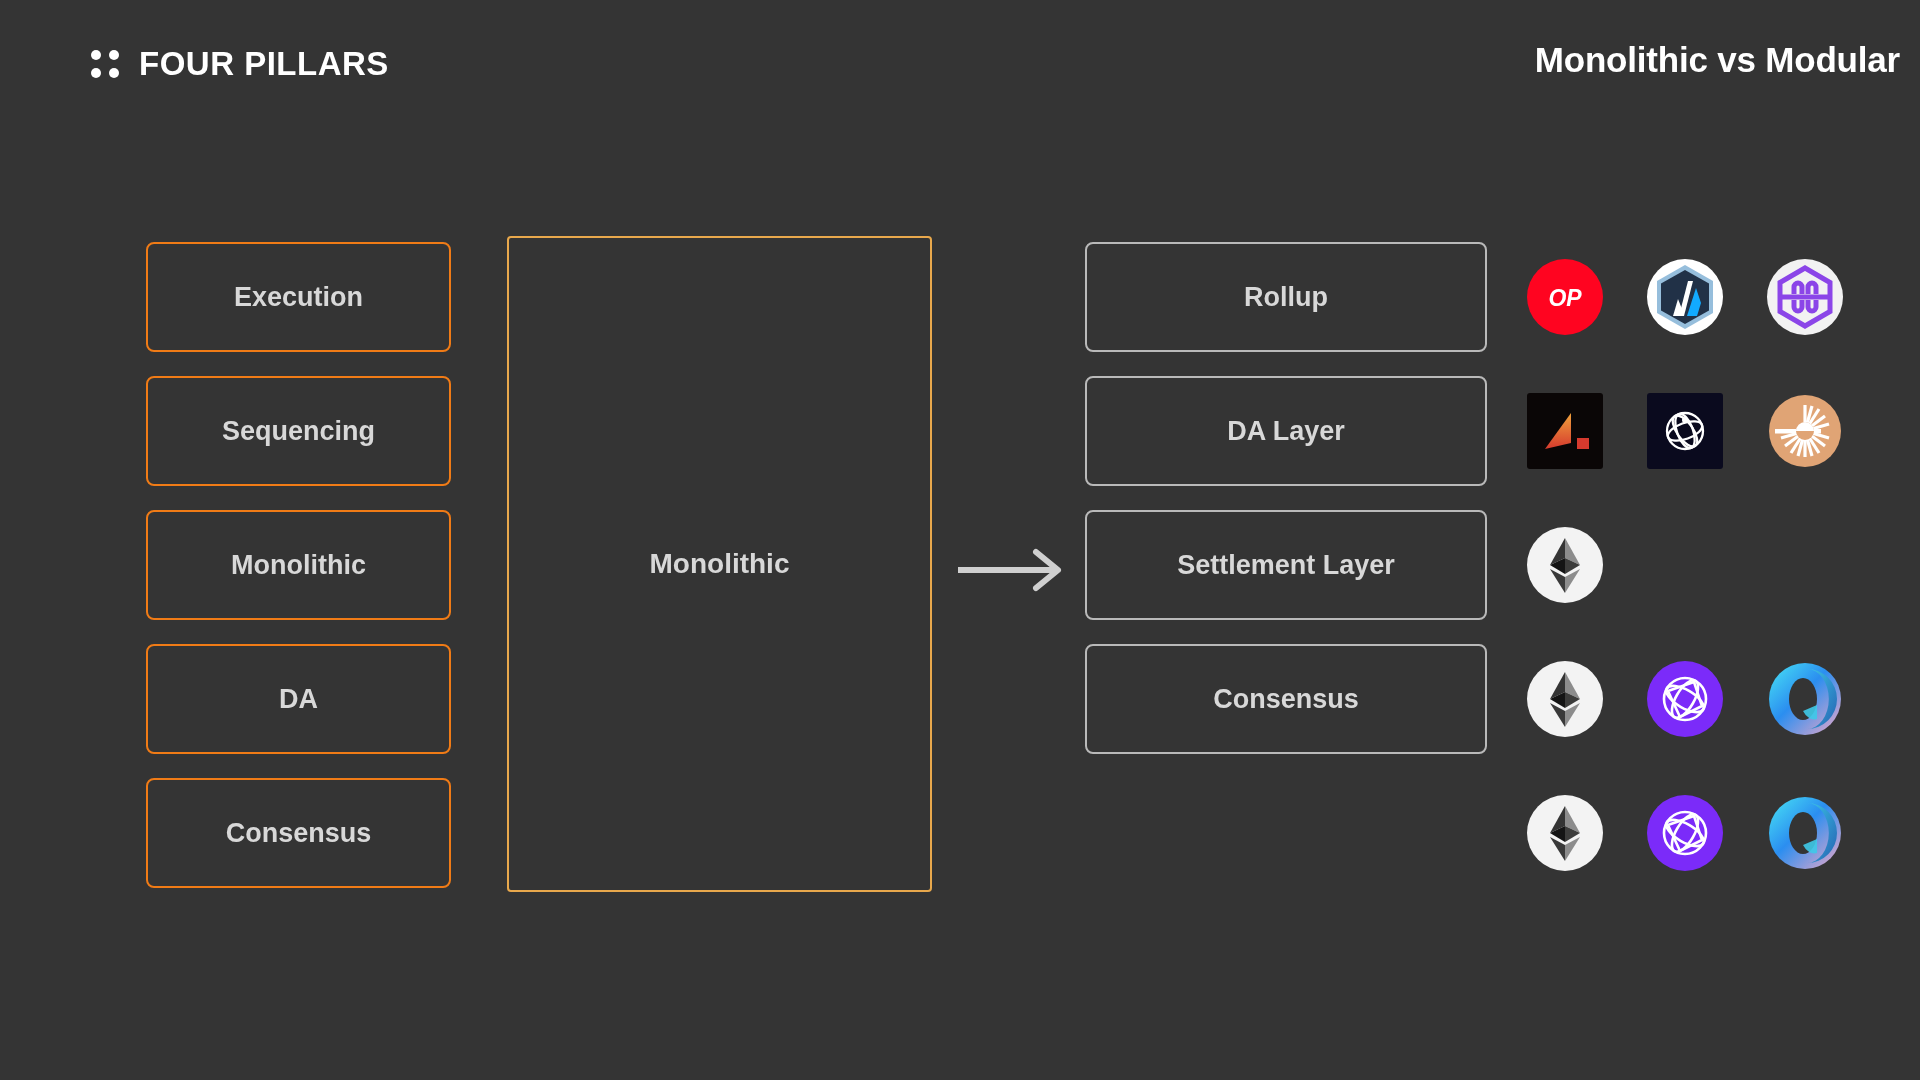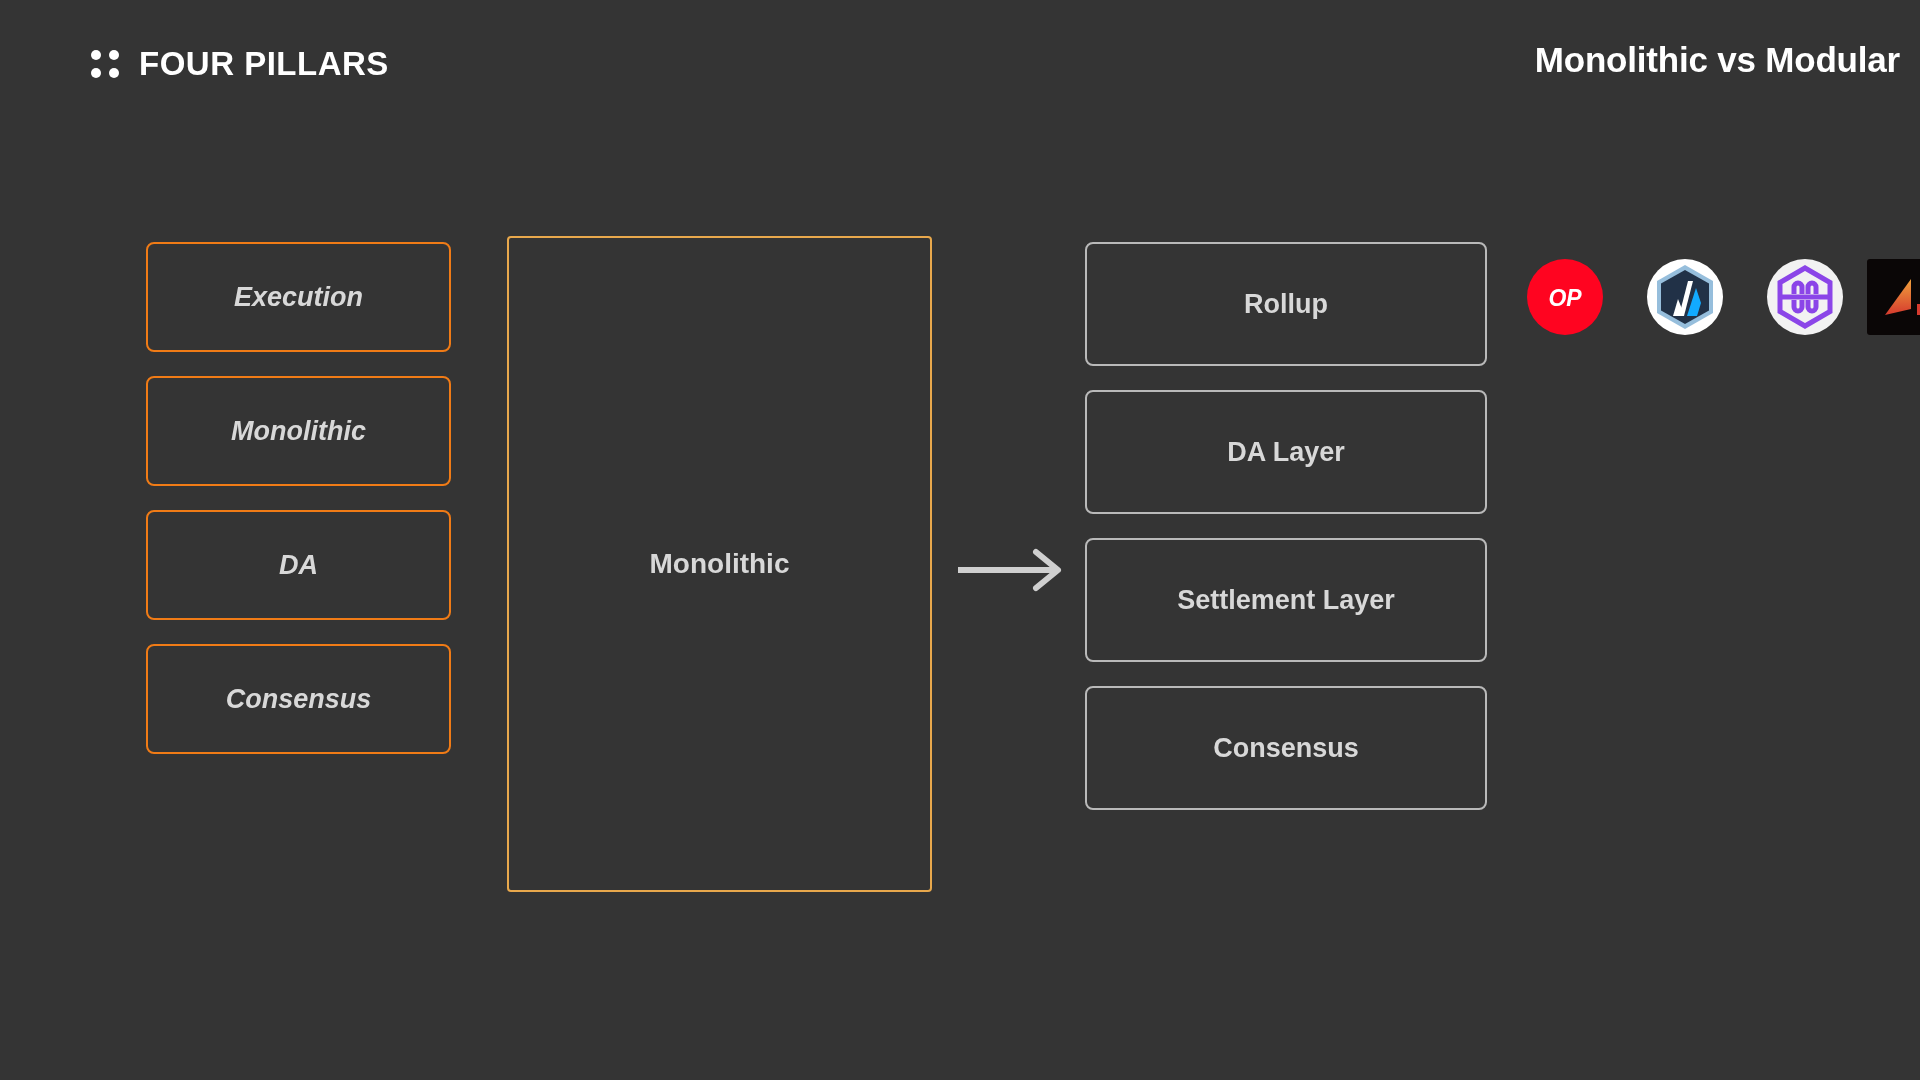--- a/index.html
+++ b/index.html
@@ -13,44 +13,44 @@
   .slide { position:relative; width:1920px; height:1080px; background:#343434;margin-left:35px; }
 
   
   .brand { position:absolute; left:56px; top:45px; display:flex; align-items:center; gap:20px; }
   .brand-mark { width:28px; height:28px; display:grid; grid-template-columns:10px 10px; grid-template-rows:10px 10px; gap:8px; }
   .brand-mark i { display:block; width:10px; height:10px; border-radius:50%; background:#ffffff; }
   .brand-name { color:#ffffff; font-size:33px; font-weight:bold; letter-spacing:.5px; }
   .deck-title { position:absolute; right:55px; top:40px; color:#ffffff; font-size:35px; font-weight:bold; letter-spacing:-0.2px; }
 
   
-  .pillars { position:absolute; left:111px; top:242px; width:305px; display:flex; flex-direction:column; gap:24px;font-style:italic; }
+  .pillars { position:absolute; left:111px; top:242px; width:305px; display:flex; flex-direction:column; gap:24px; }
   .pillar-box {
     height:110px; border:2px solid #F07B16; border-radius:8px;
     display:flex; align-items:center; justify-content:center;
     color:#d8d8d8; font-size:27px; font-weight:bold;
   }
 
   .mono-box {
     position:absolute; left:472px; top:236px; width:425px; height:656px;
     border:2px solid #E8A84C; border-radius:4px;
     display:flex; align-items:center; justify-content:center;
   }
   .mono-label { color:#d8d8d8; font-size:28px; font-weight:bold; }
 
   .arrow { position:absolute; left:921px; top:548px; width:110px; height:44px; }
 
   .layers { position:absolute; left:1050px; top:242px; width:402px; display:flex; flex-direction:column; gap:24px; }
   .layer-box {
-    height:124px; border:2px solid #b9b9b9; border-radius:8px;
+    height:110px; border:2px solid #b9b9b9; border-radius:8px;
     display:flex; align-items:center; justify-content:center;
     color:#d8d8d8; font-size:27px; font-weight:bold;
   }
 
-  .logo-rows { position:absolute; left:1492px; top:242px; width:330px; display:flex; flex-direction:row; gap:24px; }
+  .logo-rows { position:absolute; left:1492px; top:242px; width:330px; display:flex; flex-direction:column; gap:24px; }
   .logo-row { height:110px; display:flex; align-items:center; gap:44px; }
   .logo { width:76px; height:76px; flex:0 0 76px; position:relative; }
   .logo svg { display:block; width:76px; height:76px; }
 </style>
 </head>
 <body>
 
 <div class="slide">
 
   <div class="brand">
@@ -60,20 +60,23 @@
         <i></i>
         <i></i>
     </span>
     <span class="brand-name">FOUR PILLARS</span>
   </div>
   <div class="deck-title">Monolithic vs Modular</div>
 
   <div class="pillars">
     <div class="pillar-box">
         <span>Execution</span>
+      </div>
+    <div class="pillar-box">
+        <span>Sequencing</span>
       </div>
     <div class="pillar-box">
         <span>Monolithic</span>
       </div>
     <div class="pillar-box">
         <span>DA</span>
       </div>
     <div class="pillar-box">
         <span>Consensus</span>
       </div>

